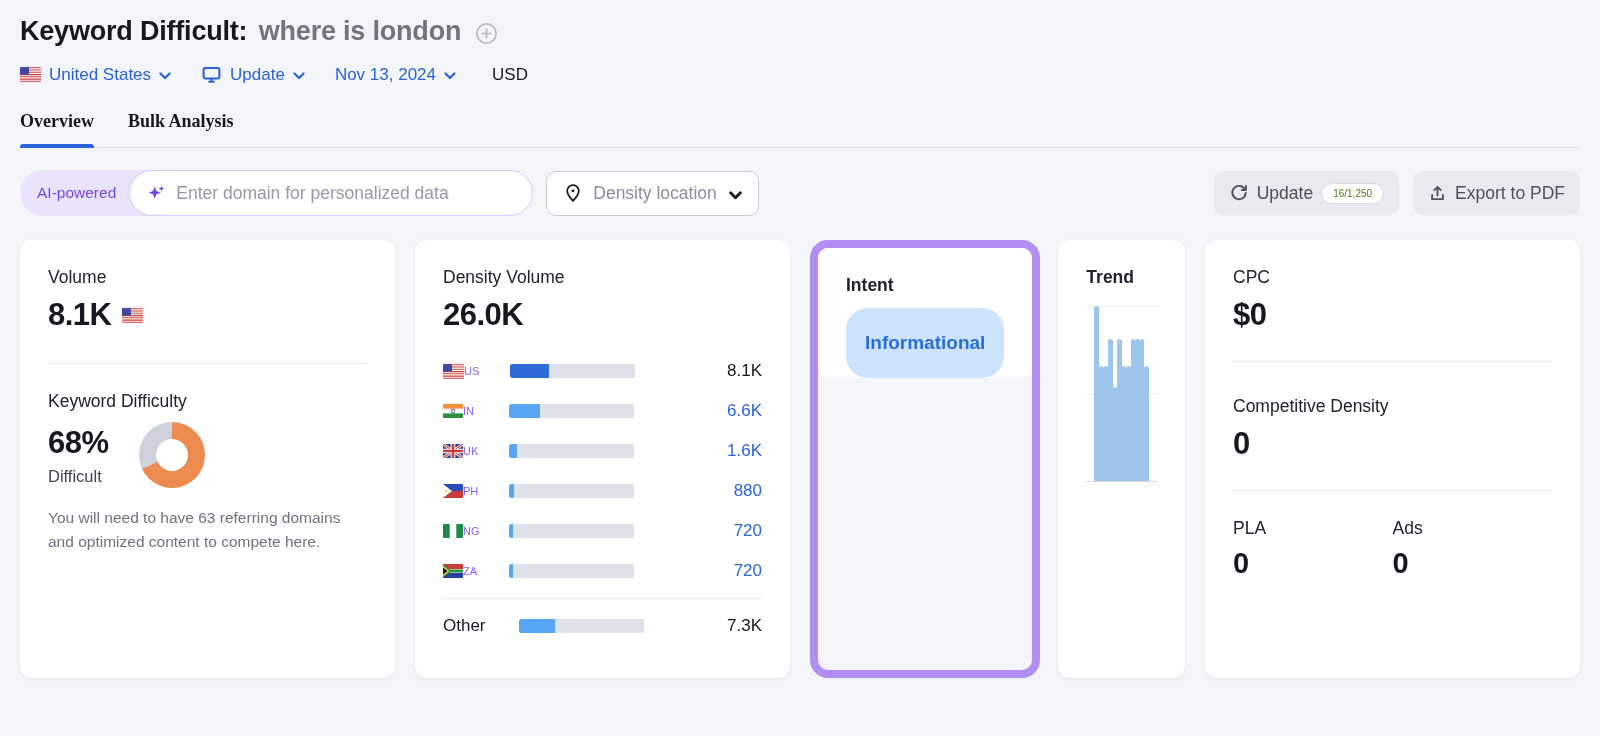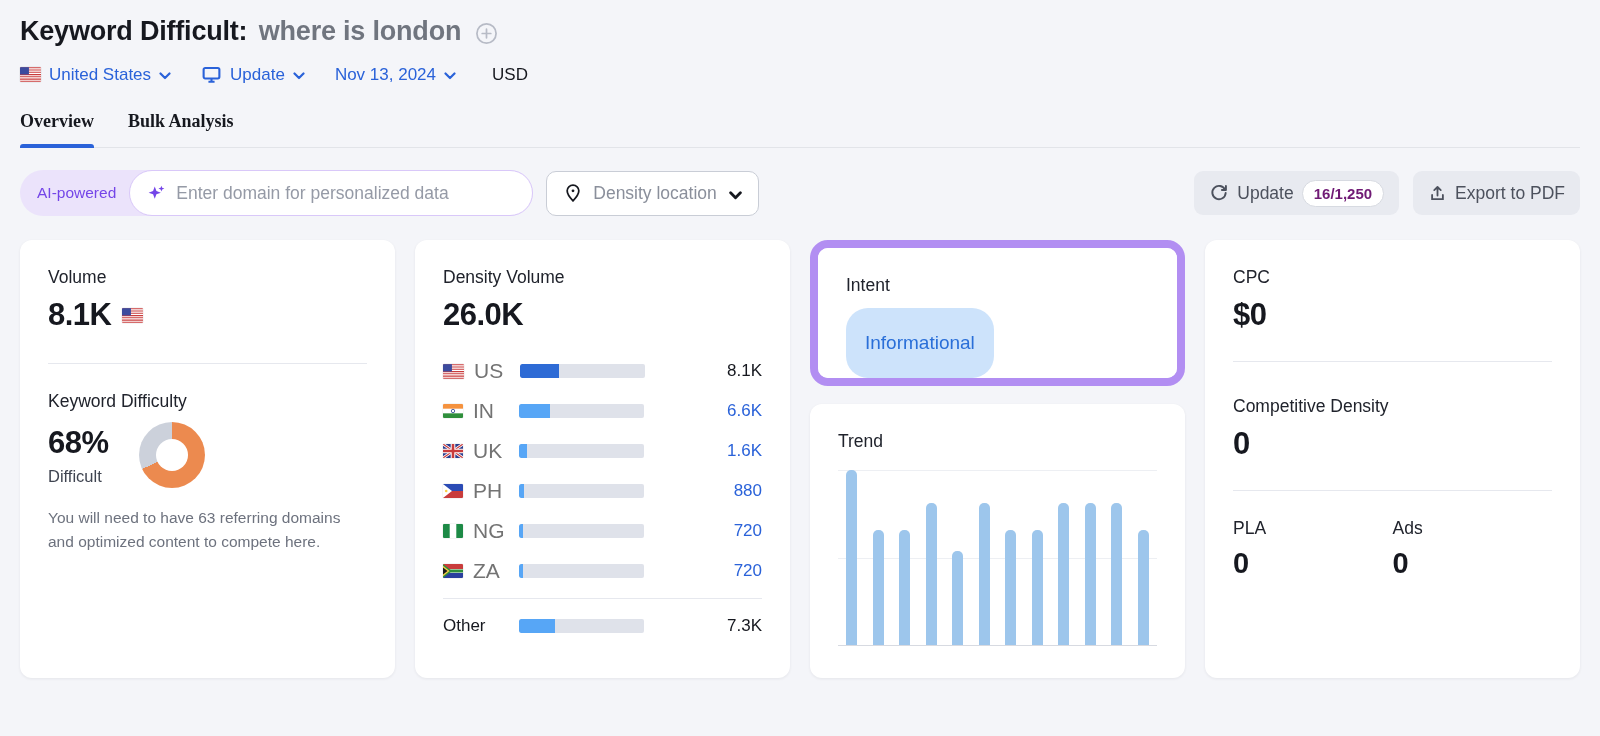--- a/index.html
+++ b/index.html
@@ -34,21 +34,21 @@
   .toolbar { display:flex; align-items:center; margin-top:22px; }
   .ai-pill { display:flex; align-items:center; background:#ebe3fb; border-radius:24px; height:46px; padding-left:17px; }
   .ai-label { color:#7445e8; font-size:15.5px; font-weight:500; padding-right:13px; }
   .domain-box { display:flex; align-items:center; gap:9px; background:#fff; border:1px solid #d9c8f9; border-radius:23px; height:46px; width:404px; padding:0 16px; }
   .domain-box input { border:none; outline:none; font-size:17.5px; color:#3c4049; width:100%; font-family:"Liberation Sans", sans-serif; background:transparent; }
   .domain-box input::placeholder { color:#959aa6; }
   .loc-btn { display:flex; align-items:center; gap:10px; background:#fff; border:1px solid #c9cdd6; border-radius:10px; height:45px; padding:0 16px; margin-left:13px; font-size:17.5px; color:#8a8f9b; cursor:pointer; font-family:"Liberation Sans", sans-serif; }
   .loc-btn .chev { color:#16181f; margin-left:2px; margin-top:2px; }
   .toolbar .spacer { flex:1; }
   .btn-gray { display:flex; align-items:center; gap:8px; background:#e8eaf0; border:none; border-radius:9px; height:44px; padding:0 15px; font-size:17.5px; color:#4c515d; cursor:pointer; font-family:"Liberation Sans", sans-serif; }
-  .quota { background:#fff; border:1px solid #d7dae1; border-radius:15px; padding:4px 11px; font-size:15px; color:#701a75;font-weight:bold; }
+  .quota { background:#fff; border:1px solid #d7dae1; border-radius:15px; padding:4px 11px; font-size:10px; color:#4d7c0f; }
   .export-btn { margin-left:14px; }
 
   
   .cards { display:grid; grid-template-columns:repeat(4,1fr); gap:20px; margin-top:24px; height:438px; }
   .card { background:#fff; border-radius:12px; box-shadow:0 1px 3px rgba(22,26,40,.07); padding:27px 28px; }
   .card-label { font-size:17.5px; color:#20232c; }
   .big-val { font-size:31px; font-weight:700; color:#16181f; letter-spacing:-0.5px; margin-top:9px; }
   .divider { border:none; border-top:1px solid #e6e8ee; }
 
   
@@ -57,31 +57,31 @@
   .kd-label { margin-top:27px; }
   .kd-row { display:flex; align-items:center; gap:30px; margin-top:10px; }
   .kd-level { font-size:16.5px; color:#3f4450; margin-top:6px; }
   .donut { width:66px; height:66px; border-radius:50%; position:relative; }
   .donut::after { content:""; position:absolute; inset:17px; background:#fff; border-radius:50%; }
   .kd-note { margin-top:18px; font-size:15.5px; line-height:1.53; color:#6d727e; max-width:308px; }
 
   
   .gv-rows { margin-top:18px; }
   .gv-row { display:flex; align-items:center; height:40px; }
-  .gv-row .code { width:46px; font-size:21px; color:#737373; margin-left:10px; }
+  .gv-row .code { width:46px; font-size:11px; color:#8b5cf6; }
   .bar-track { width:125px; height:14px; background:#dfe2ea; border-radius:2px; overflow:hidden; }
   .bar-fill { height:100%; border-radius:2px 0 0 2px; }
   .gv-val { margin-left:auto; font-size:17px; }
   .gv-val.link { color:#2a62d9; }
   .gv-val.plain { color:#16181f; }
   .card2 .divider { margin:7px 0; }
   .other-label { width:76px; font-size:17px; color:#16181f; }
 
   
-  .col3 { display:flex; flex-direction:column; gap:18px; }
+  .col3 { display:flex; flex-direction:row; gap:18px;font-weight:bold; }
   .intent-outline { border:8px solid #b28ef2; border-radius:18px; }
   .intent-card { border-radius:10px; height:130px; box-shadow:none; }
   .intent-badge { display:inline-block; margin-top:12px; background:#cde3fb; color:#2a6fd8; font-size:19px; padding:24px 19px; border-radius:22px; }
   .trend-card { flex:1; }
   .trend-chart { position:relative; margin-top:18px; height:176px; border-bottom:1.5px solid #d7dae1; }
   .gridline { position:absolute; left:0; right:0; height:1px; background:#edeff3; }
   .grid-top { top:0; } .grid-mid { top:50%; }
   .bars { position:absolute; left:8px; right:8px; top:0; bottom:0; display:flex; align-items:flex-end; justify-content:space-between; }
   .tbar { width:11px; background:#9dc6ec; border-radius:5px 5px 0 0; }
 

